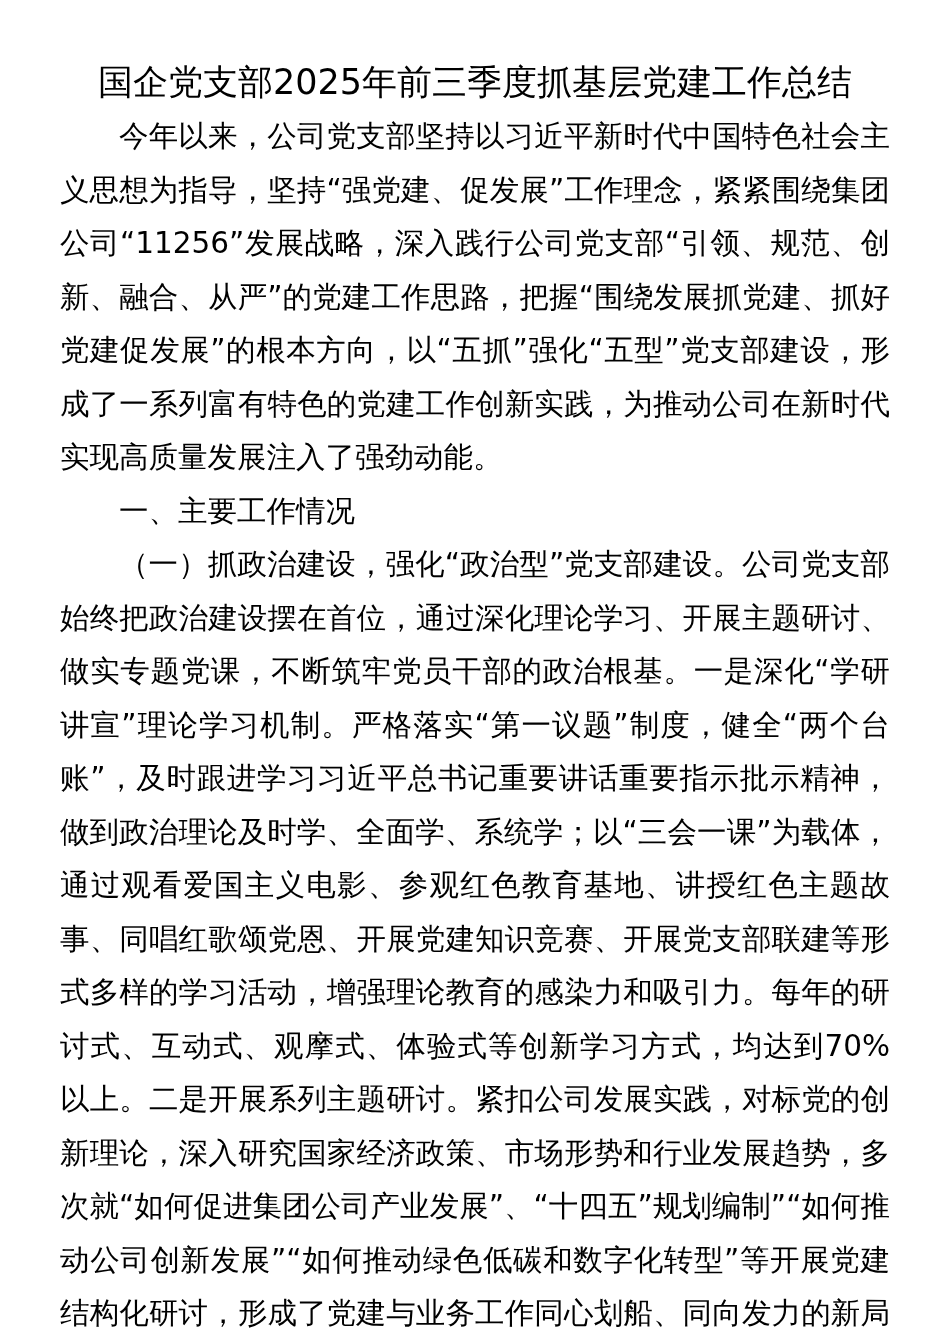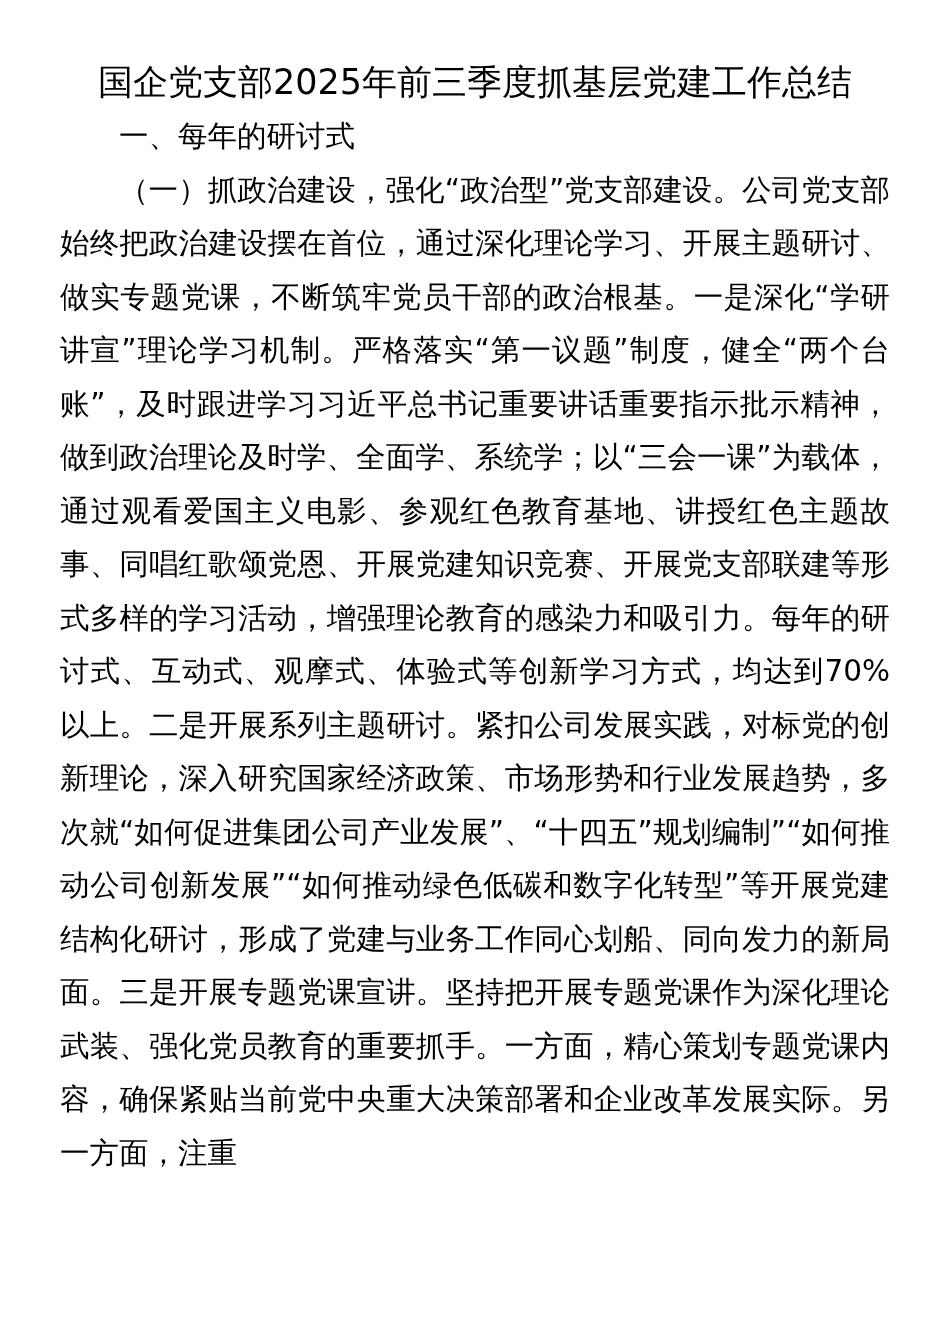--- a/index.html
+++ b/index.html
@@ -55,19 +55,20 @@
   }
 </style>
 </head>
 <body>
 
 <div class="page">
   <div class="doc-body">
 
     <h1 class="doc-title">国企党支部2025年前三季度抓基层党建工作总结</h1>
 
+    <p class="para">今年以来，公司党支部坚持以习近平新时代中国特色社会主义思想为指导，坚持“强党建、促发展”工作理念，紧紧围绕集团公司“11256”发展战略，深入践行公司党支部“引领、规范、创新、融合、从严”的党建工作思路，把握“围绕发展抓党建、抓好党建促发展”的根本方向，以“五抓”强化“五型”党支部建设，形成了一系列富有特色的党建工作创新实践，为推动公司在新时代实现高质量发展注入了强劲动能。</p>
 
-    <p class="para short">一、每年的研讨式</p>
+    <p class="para short">一、主要工作情况</p>
 
     <p class="para"><b>（一）抓政治建设，强化“政治型”党支部建设。</b><span>公司党支部始终把政治建设摆在首位，通过深化理论学习、开展主题研讨、做实专题党课，不断筑牢党员干部的政治根基。一是深化“学研讲宣”理论学习机制。严格落实“第一议题”制度，健全“两个台账”，及时跟进学习习近平总书记重要讲话重要指示批示精神，做到政治理论及时学、全面学、系统学；以“三会一课”为载体，通过观看爱国主义电影、参观红色教育基地、讲授红色主题故事、同唱红歌颂党恩、开展党建知识竞赛、开展党支部联建等形式多样的学习活动，增强理论教育的感染力和吸引力。每年的研讨式、互动式、观摩式、体验式等创新学习方式，均达到70%以上。二是开展系列主题研讨。紧扣公司发展实践，对标党的创新理论，深入研究国家经济政策、市场形势和行业发展趋势，多次就“如何促进集团公司产业发展”、“十四五”规划编制”“如何推动公司创新发展”“如何推动绿色低碳和数字化转型”等开展党建结构化研讨，形成了党建与业务工作同心划船、同向发力的新局面。三是开展专题党课宣讲。坚持把开展专题党课作为深化理论武装、强化党员教育的重要抓手。一方面，精心策划专题党课内容，确保紧贴当前党中央重大决策部署和企业改革发展实际。另一方面，注重</span></p>
 
   </div>
 </div>
 
 </body></html>

